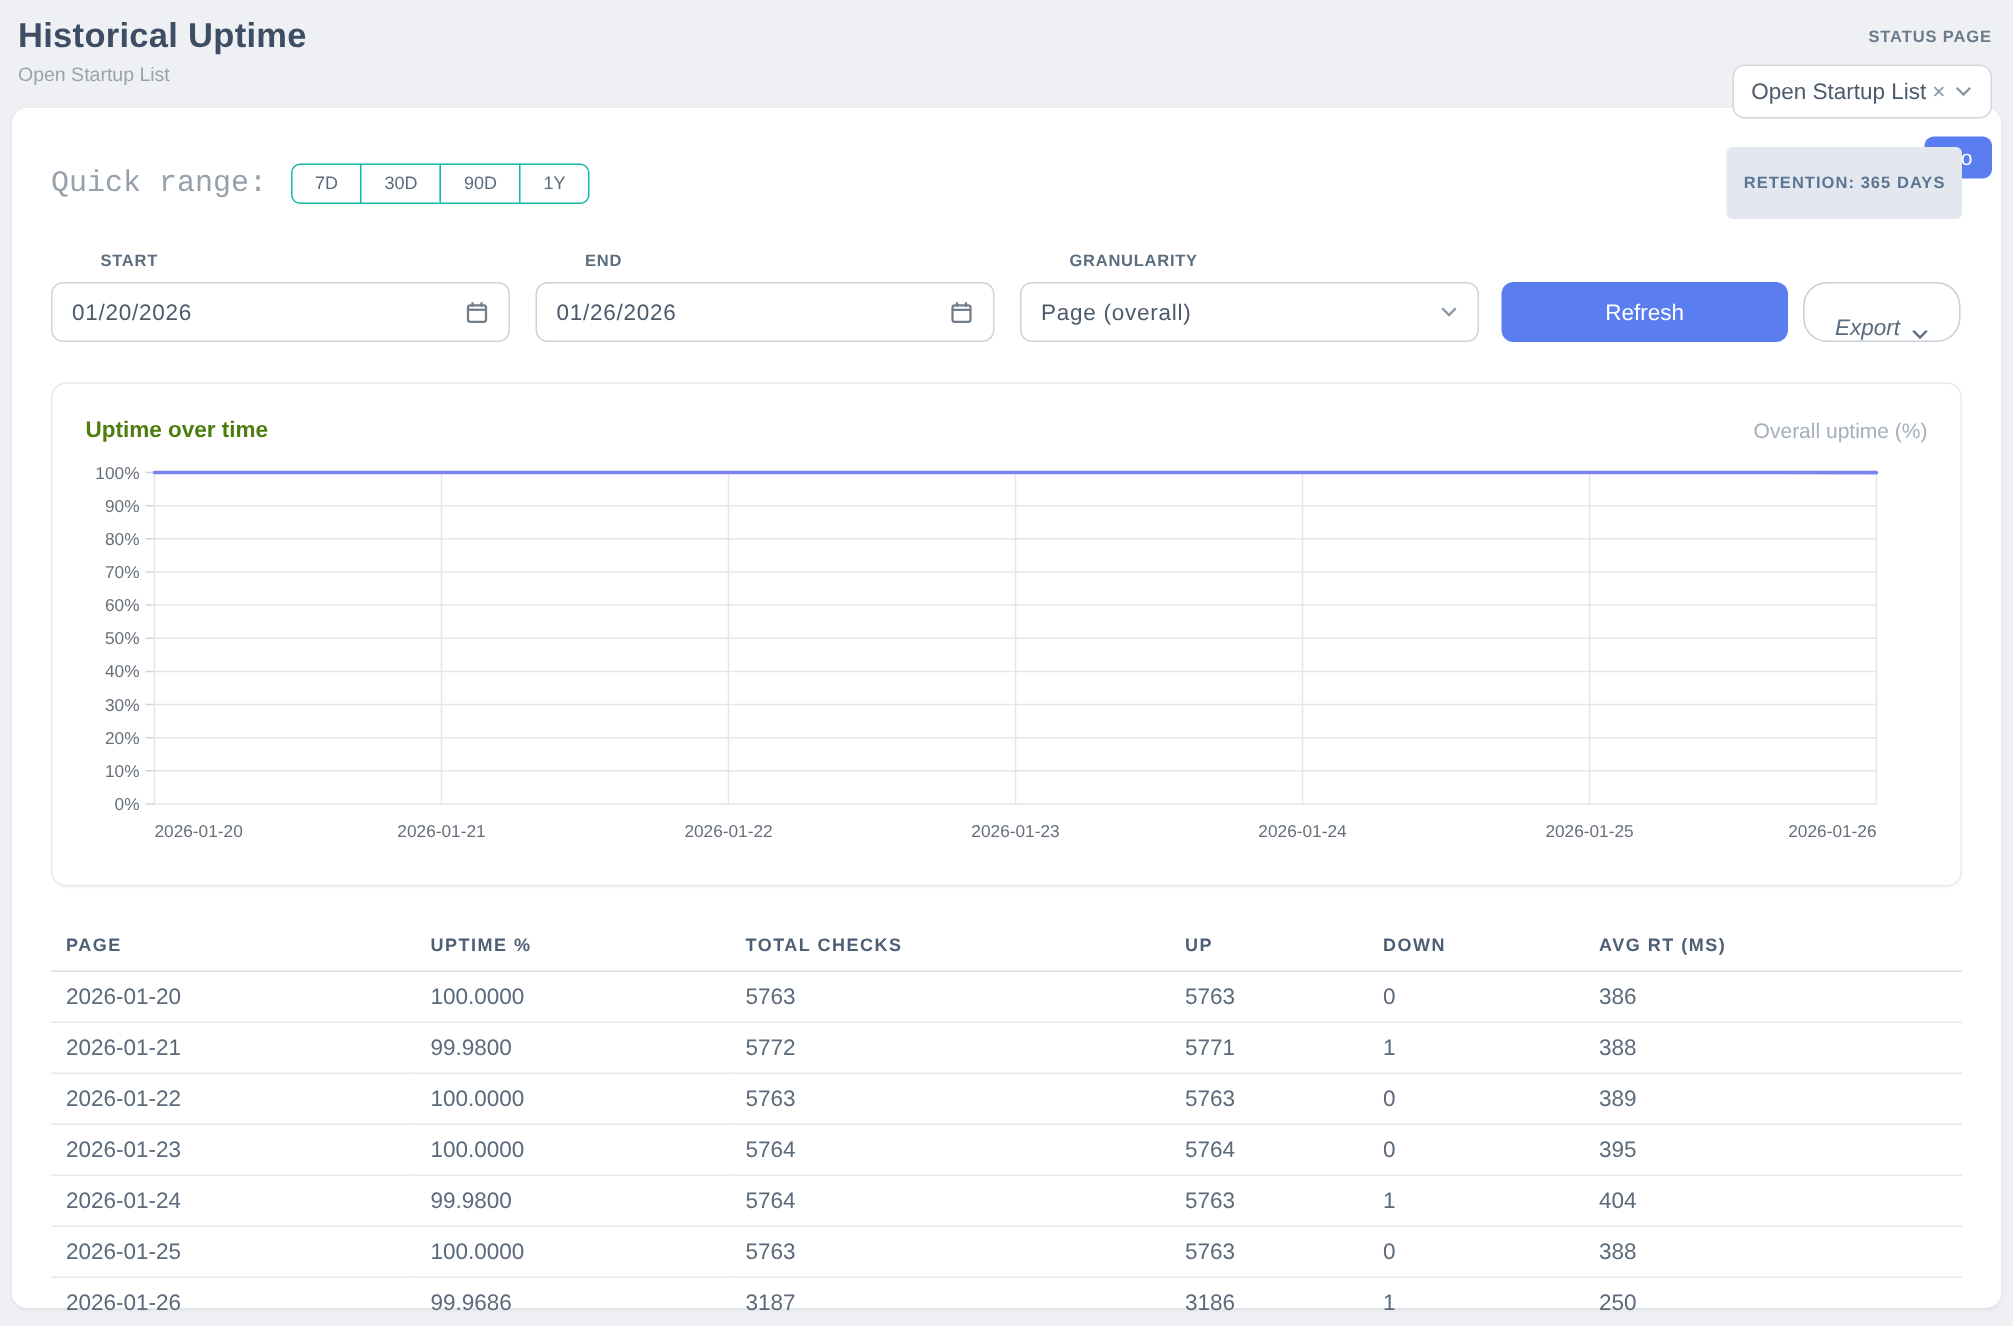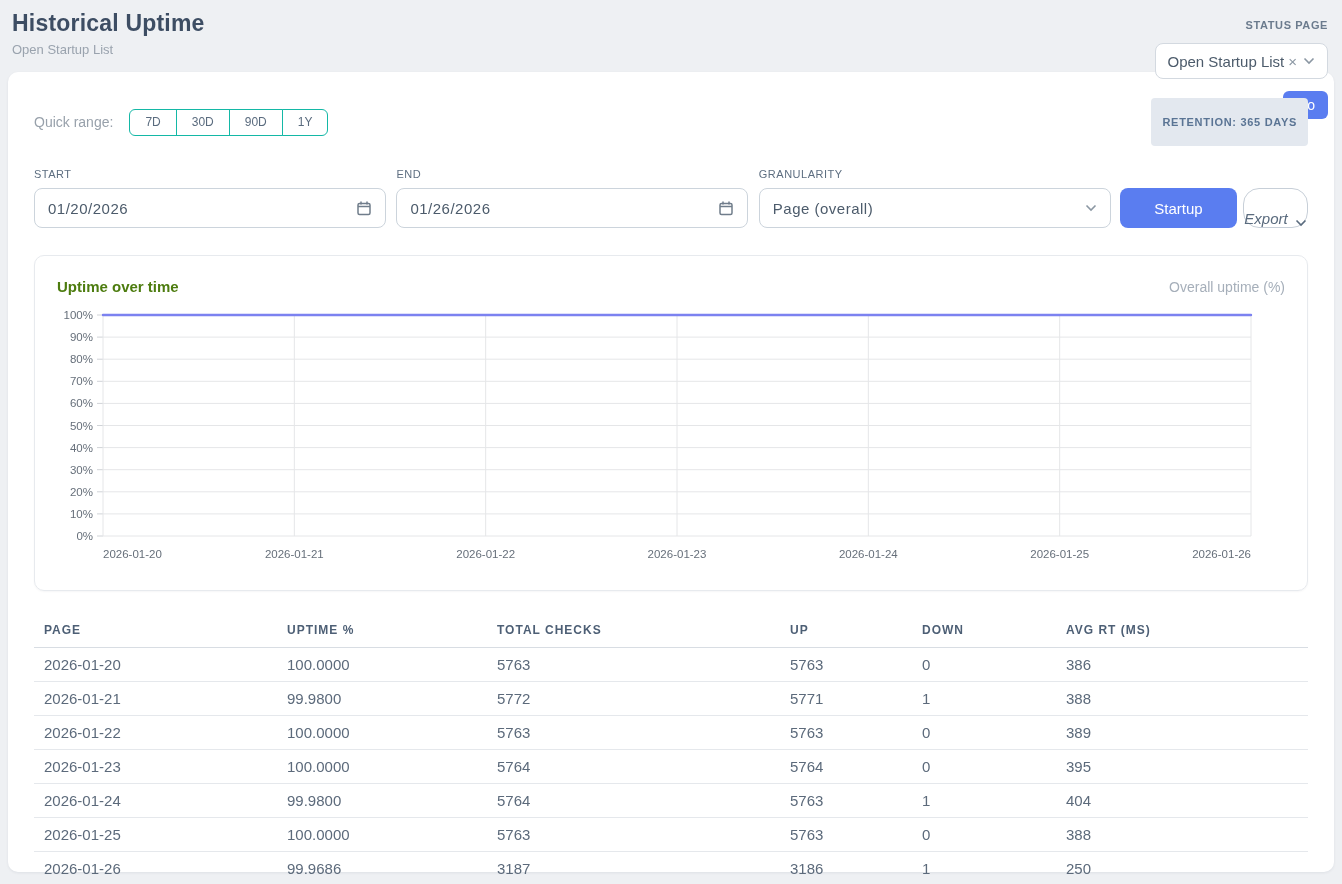--- a/index.html
+++ b/index.html
@@ -35,44 +35,44 @@
   .chev polyline { fill:none; stroke:#8b97a3; stroke-width:1.6; }
   
   .panel {
     background:#fff; border-radius:10px;
     margin:0 8px; padding:26px;
     box-shadow:0 1px 3px rgba(20,30,50,0.07);
     height:800px;
   }
   .row-top { display:flex; justify-content:space-between; align-items:center; }
   .qr-wrap { display:flex; align-items:center; gap:16px; }
-  .qr-label { font-size:14px; color:#98a1ab; }
+  .qr-label { font-size:20px; color:#98a1ab;font-family:Liberation Mono, monospace; }
   .qr-group { display:flex; }
   .qr-btn {
     background:#fff; border:1px solid #14b8a6; color:#5a6b7e;
     font-size:12px; font-weight:400; font-family:inherit;
     height:27px; padding:0 15px; cursor:pointer; margin-left:-1px;
   }
   .qr-btn:first-child { border-radius:6px 0 0 6px; margin-left:0; }
   .qr-btn:last-child { border-radius:0 6px 6px 0; }
   .retention-badge {
     background:#e3e8ef; color:#5a7494; font-size:11px; font-weight:700;
     letter-spacing:0.7px; padding:18px 11px; border-radius:4px;
   }
   
   .form-row { display:flex; align-items:flex-end; margin-top:22px; }
   .field { display:flex; flex-direction:column; }
   .field-label {
-    font-size:11px; font-weight:400; color:#5d6e80;
-    letter-spacing:0.5px; margin-bottom:8px;
+    font-size:11px; font-weight:700; color:#5d6e80;
+    letter-spacing:0.5px; margin-bottom:8px;margin-left:33px;
   }
   .input-box {
     display:flex; align-items:center; justify-content:space-between;
     background:#fff; border:1px solid #ccd4dc; border-radius:8px;
-    height:40px; padding:0 13px; width:352px; cursor:text;
+    height:40px; padding:0 13px; width:306px; cursor:text;
   }
   .input-box .val { font-size:15px; color:#4c5b6b; letter-spacing:0.5px; }
   .select-box { cursor:pointer; }
   .cal-icon { width:16px; height:16px; }
   .cal-icon rect, .cal-icon line { stroke:#707d8b; stroke-width:1.5; fill:none; }
   .gap-sm { width:17px; } .gap-btn { width:15px; } .gap-exp { width:10px; }
   .refresh-button {
     background:#5a7df0; color:#fff; border:none; border-radius:8px;
     width:191px; height:40px; font-size:15px; cursor:pointer; font-family:inherit;
   }
@@ -171,21 +171,21 @@
     <div class="field">
       <span class="field-label">GRANULARITY</span>
       <div class="input-box select-box">
         <span class="val">Page (overall)</span>
         <svg class="chev" viewBox="0 0 12 8">
             <polyline points="1.5,1.5 6,6 10.5,1.5"></polyline>
           </svg>
       </div>
     </div>
     <div class="gap-btn"></div>
-    <button class="refresh-button">Startup</button>
+    <button class="refresh-button">Refresh</button>
     <div class="gap-exp"></div>
     <button class="export-button">
       <span>Export</span>
       <svg class="chev" viewBox="0 0 12 8">
           <polyline points="1.5,1.5 6,6 10.5,1.5" style="stroke:#5a6b7e"></polyline>
         </svg>
     </button>
   </div>
 
   <div class="chart-card">

